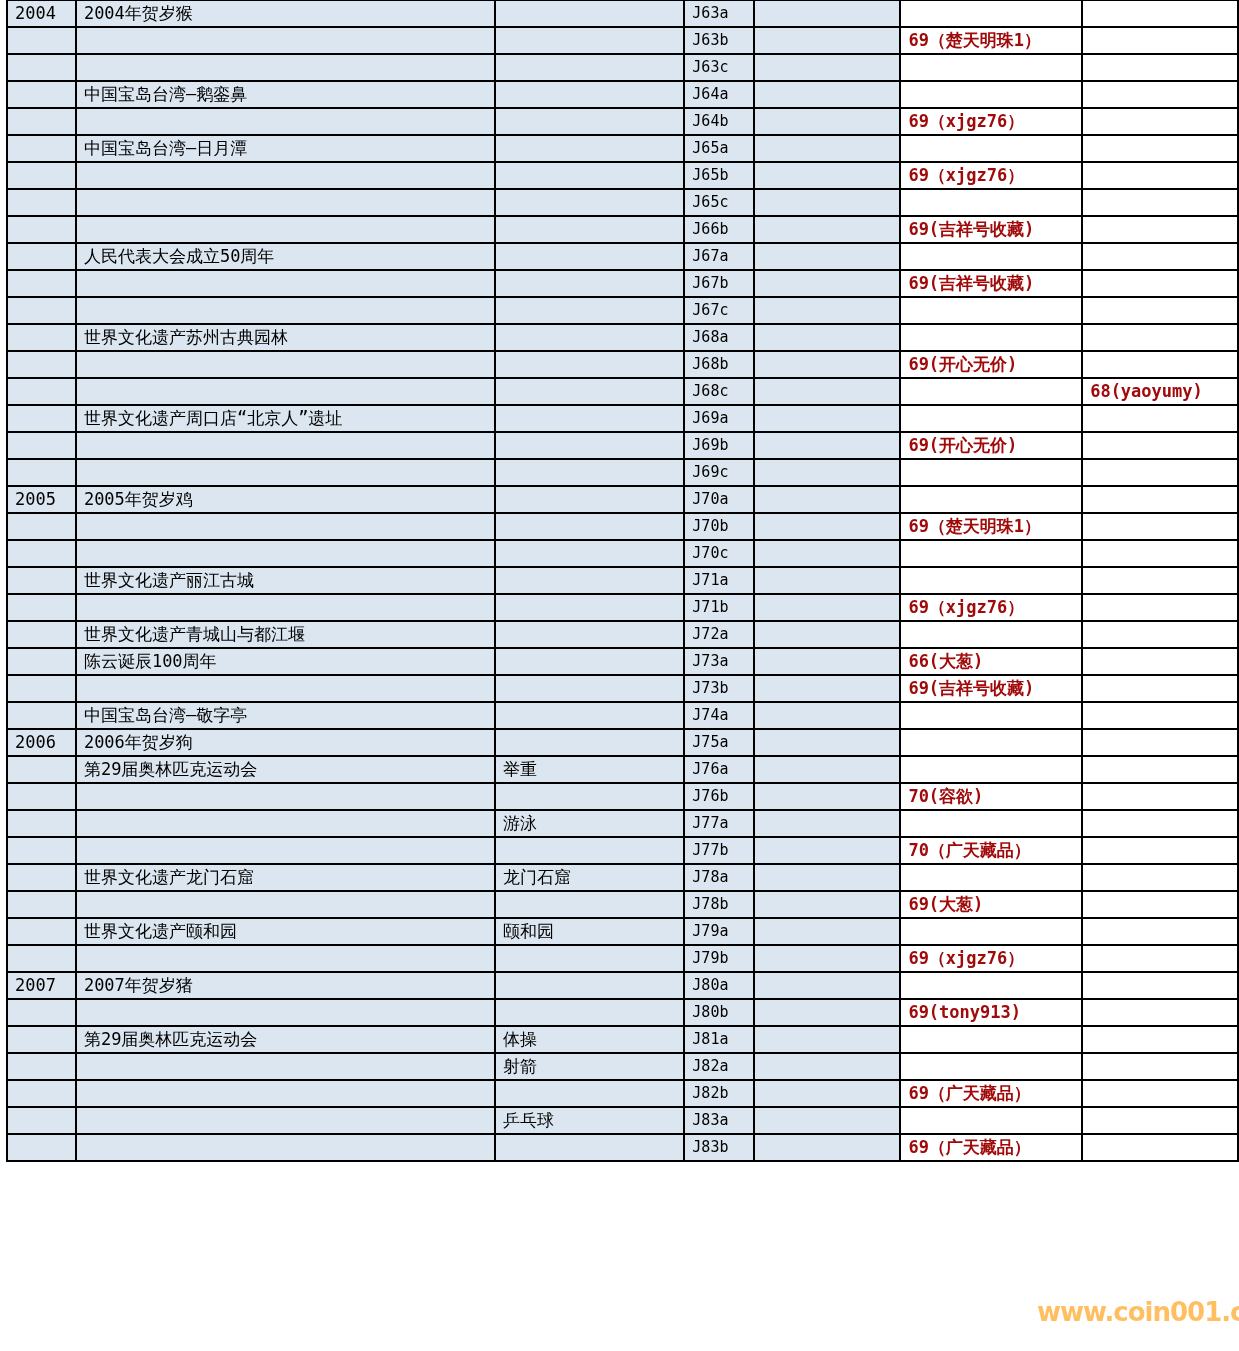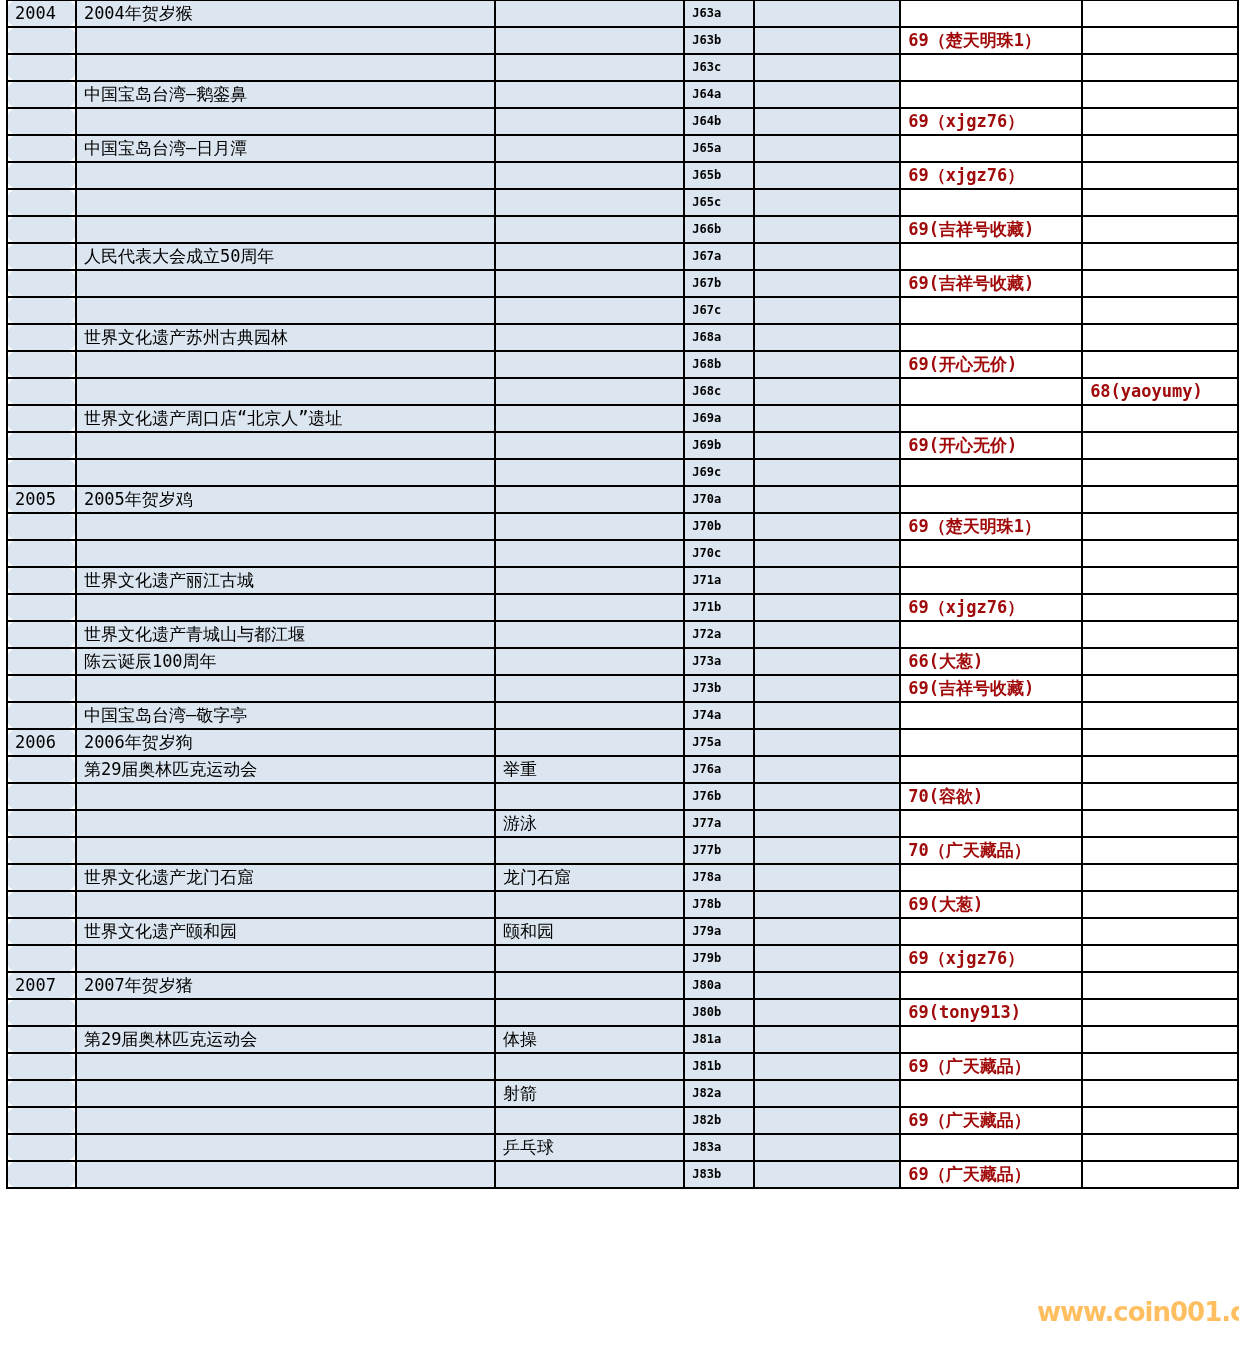--- a/index.html
+++ b/index.html
@@ -22,22 +22,22 @@
     height:25px;
     padding:0 2px 0 7px;
     overflow:hidden;
     white-space:nowrap;
     background:var(--blue,#dce6f0);
     color:#000;
     font-size:17px;
     line-height:25px;
     vertical-align:middle;
   }
-  td.c-year{font-size:17px;border-radius:11px;}
-  td.c-code{font-size:12px;font-weight:bold;}
+  td.c-year{font-size:17px;}
+  td.c-code{font-size:15px;}
   td.c-grade,td.c-grade2{
     background:var(--white,#ffffff);
     color:var(--red,#a00a0a);
     font-weight:bold;
     font-size:17px;
   }
   .watermark{
     position:absolute;
     left:1037px;top:1297px;
     width:200px;
@@ -414,29 +414,20 @@
           <td class="c-desc">第29届奥林匹克运动会</td>
           <td class="c-sub">体操</td>
           <td class="c-code">J81a</td>
           <td class="c-blank"></td>
           <td class="c-grade"></td>
           <td class="c-grade2"></td>
         </tr>
         <tr>
           <td class="c-year"></td>
           <td class="c-desc"></td>
-          <td class="c-sub"></td>
-          <td class="c-code">J81b</td>
-          <td class="c-blank"></td>
-          <td class="c-grade">69（广天藏品）</td>
-          <td class="c-grade2"></td>
-        </tr>
-        <tr>
-          <td class="c-year"></td>
-          <td class="c-desc"></td>
           <td class="c-sub">射箭</td>
           <td class="c-code">J82a</td>
           <td class="c-blank"></td>
           <td class="c-grade"></td>
           <td class="c-grade2"></td>
         </tr>
         <tr>
           <td class="c-year"></td>
           <td class="c-desc"></td>
           <td class="c-sub"></td>

